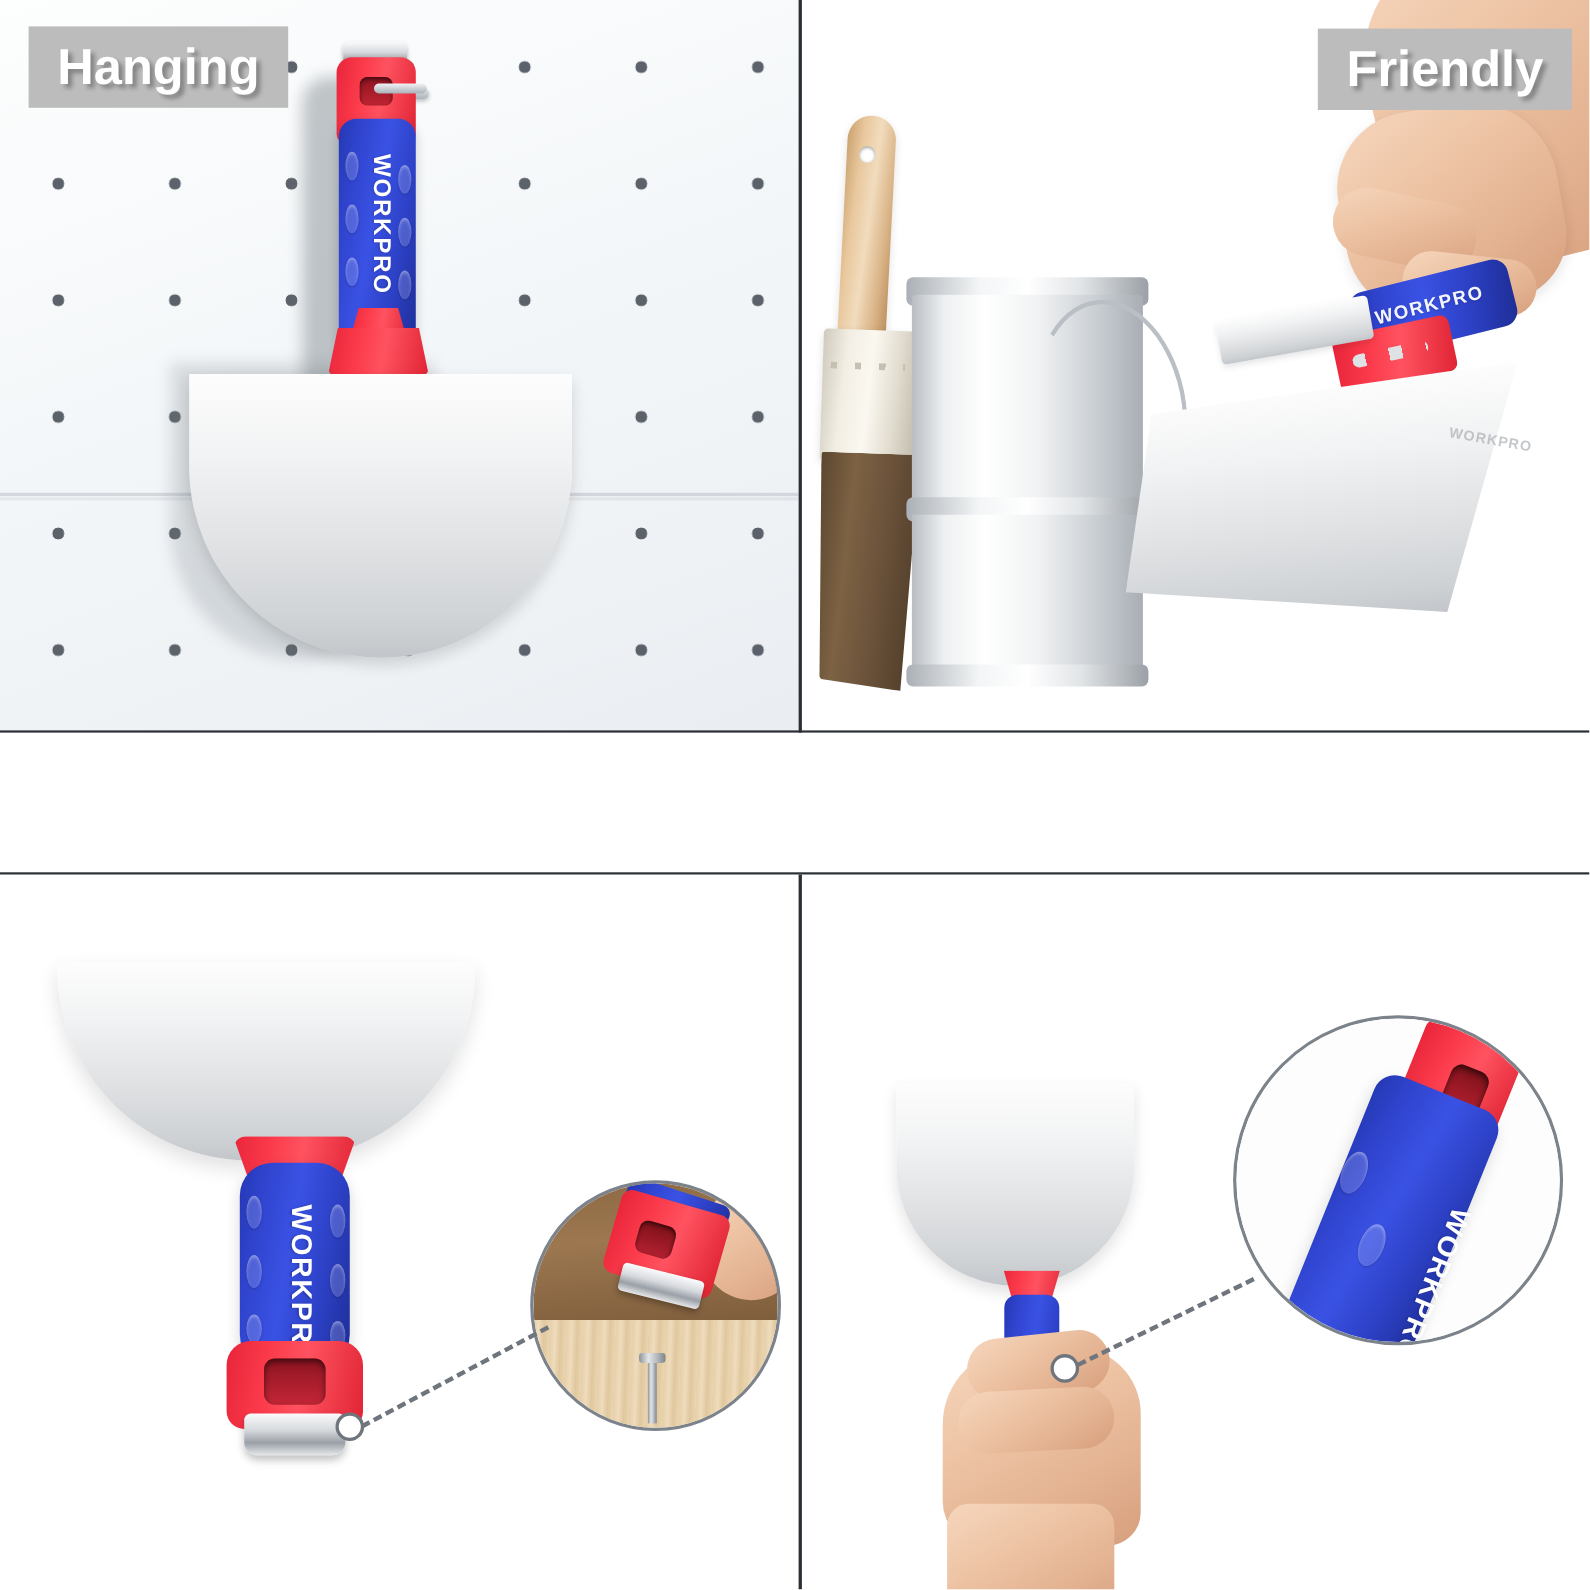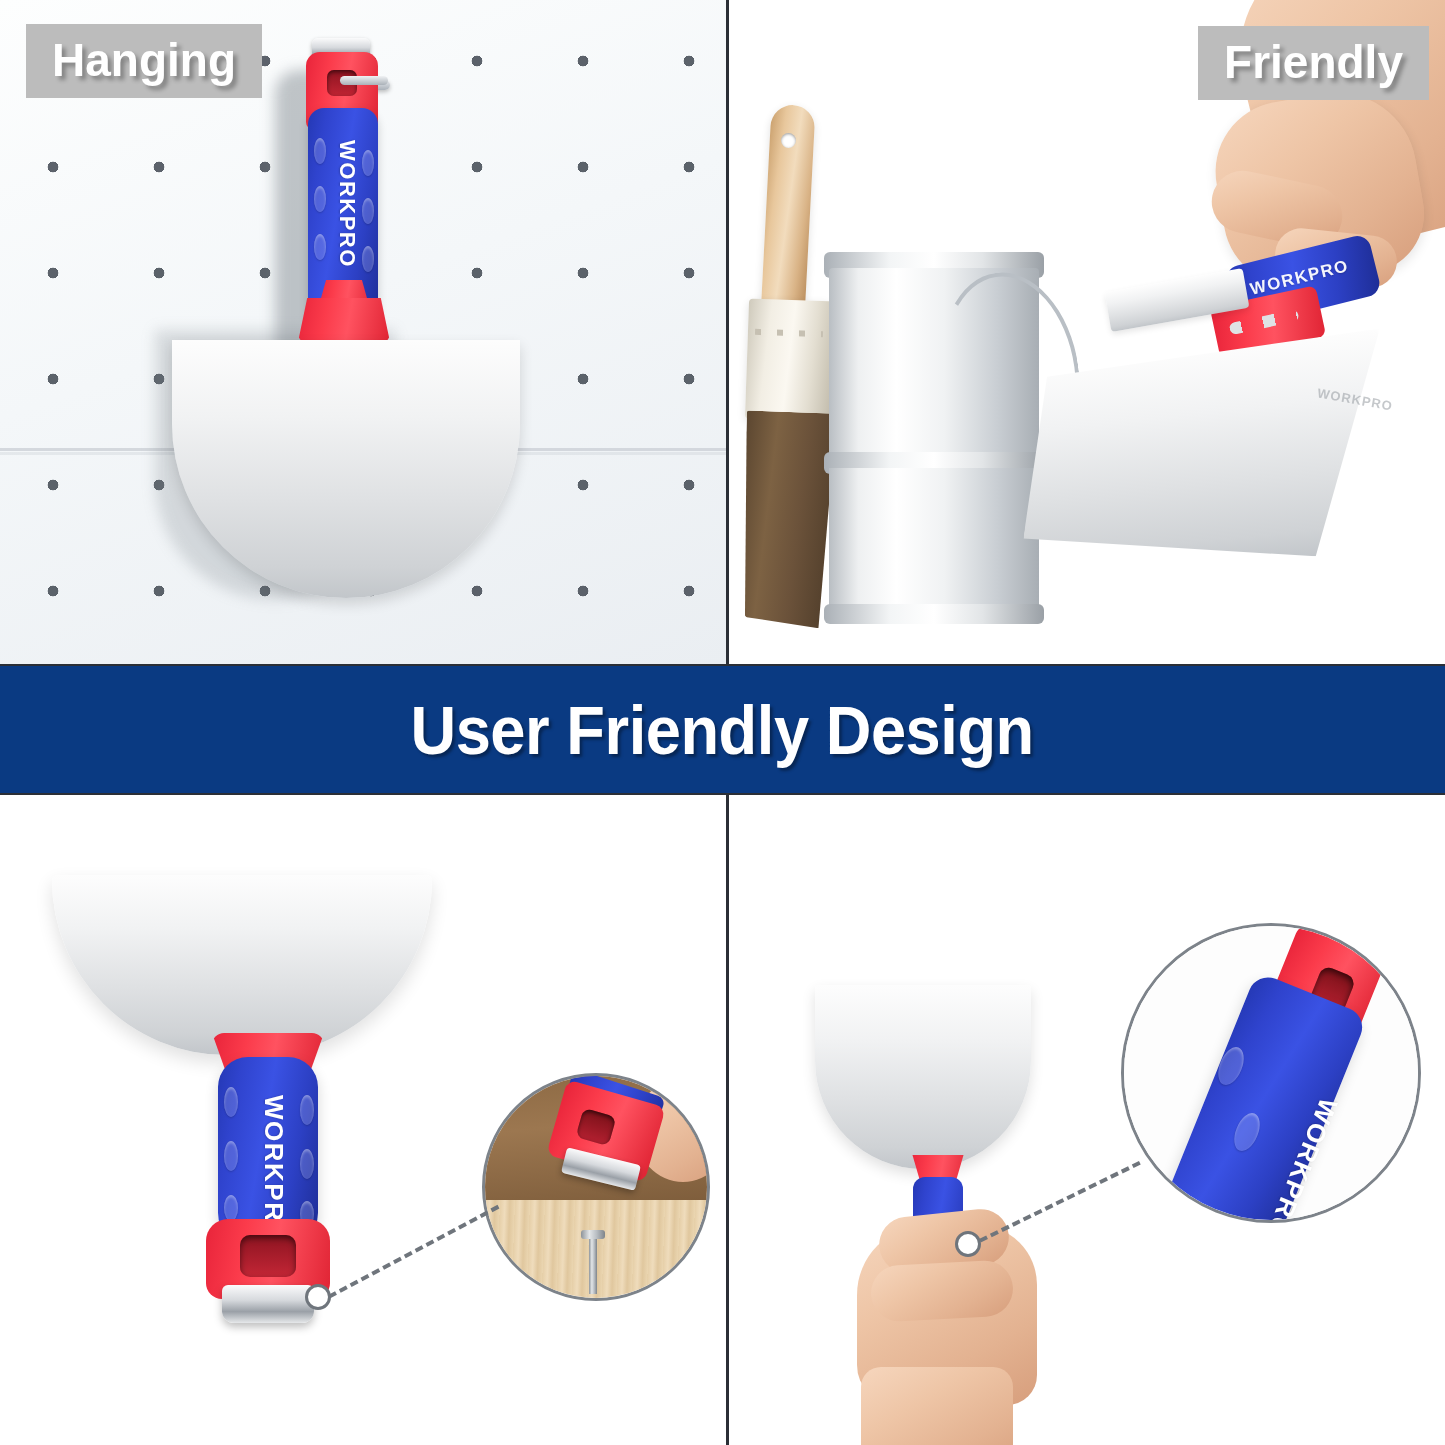--- a/index.html
+++ b/index.html
@@ -210,23 +210,20 @@
                   box-shadow:0 8px 16px rgba(0,0,0,.12);"></div>
       <span style="position:absolute;left:588px;top:392px;font-size:13px;font-weight:bold;
                    color:rgba(150,155,160,.55);transform:rotate(10deg);letter-spacing:1px;">WORKPRO</span>
     </div>
 
     <div class="chip" id="chip-flexible">
       <span>Friendly</span>
     </div>
   </div>
 
-  <div id="banner">
-    <div class="btext">User Friendly Design</div>
-  </div>
 
   <div class="panel" id="panel-hammer">
     <div style="position:absolute;inset:0;background:#ffffff;"></div>
 
     <div>
 
       <div class="blade-steel" style="left:52px;top:80px;width:380px;height:180px;
                   border-radius:6px 6px 200px 200px;
                   box-shadow:0 8px 18px rgba(0,0,0,.12);"></div>
 

